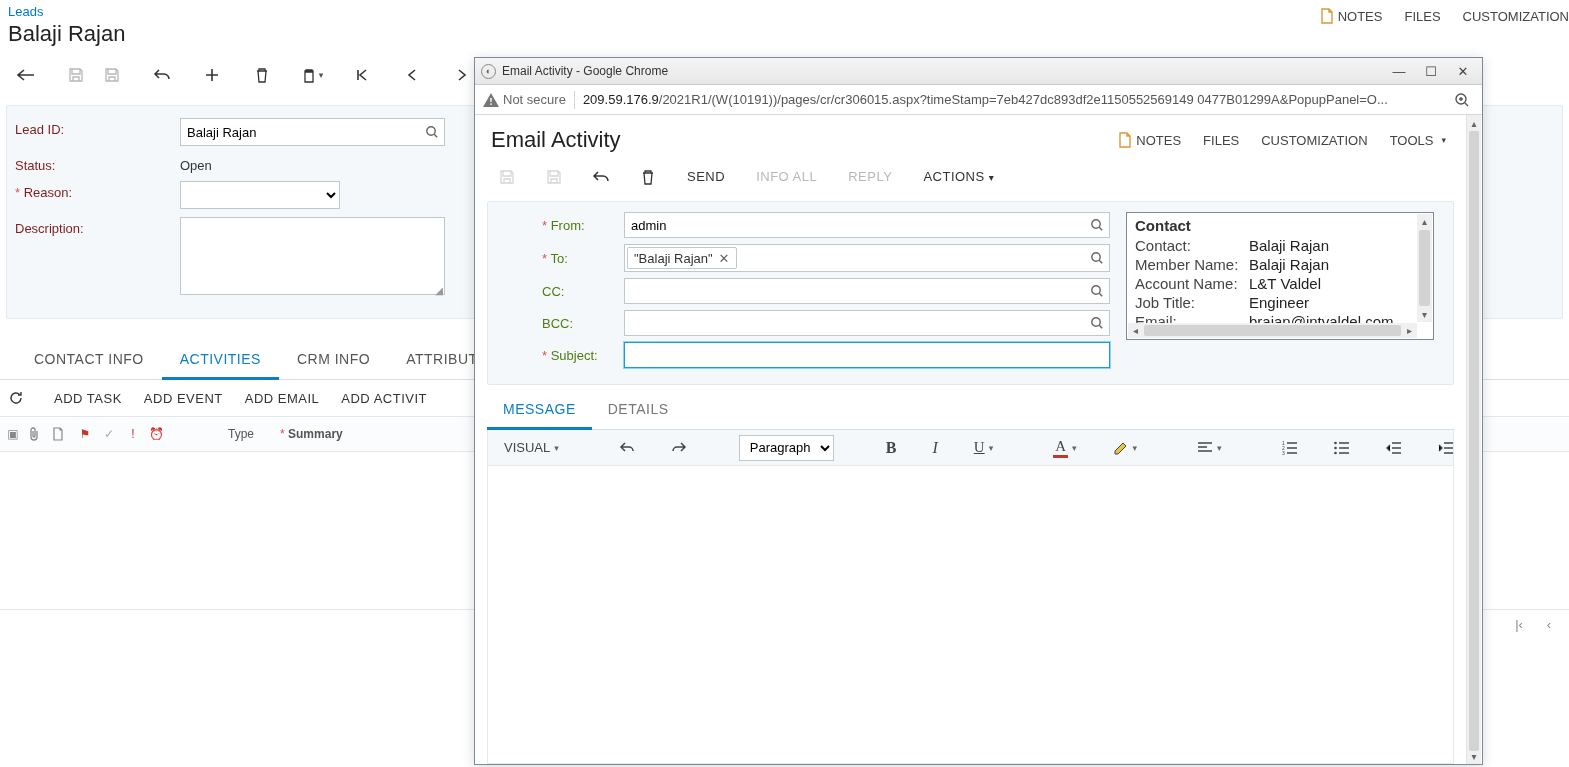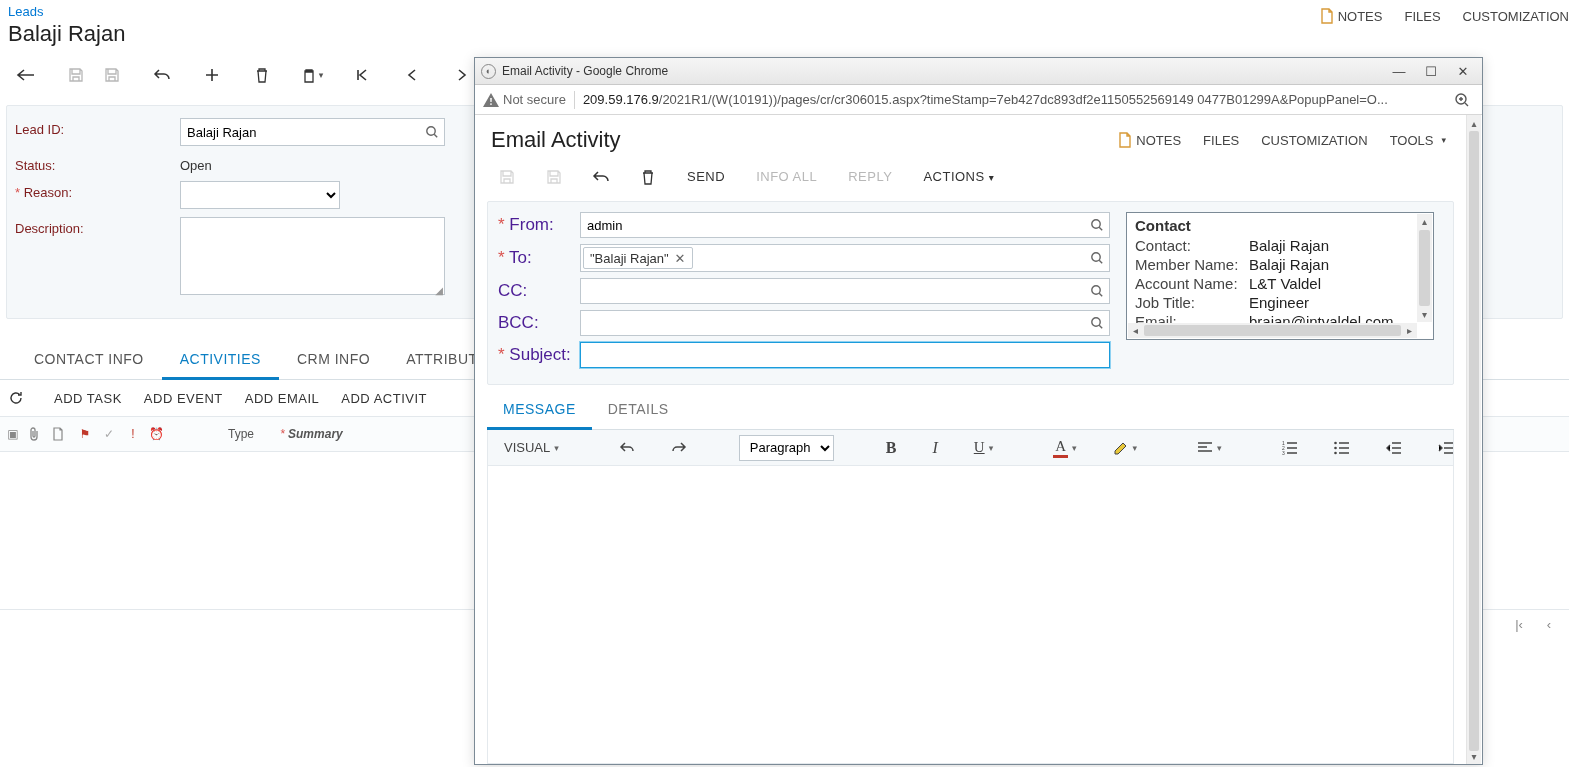--- a/index.html
+++ b/index.html
@@ -30,21 +30,21 @@
 .bg-tab { padding: 10px 18px 10px 18px; font-size: 14px; letter-spacing: .5px; color: #555; cursor: pointer; }
 .bg-tab.active { color: #0b7fc4; border-bottom: 3px solid #0b7fc4; margin-bottom: -1px; font-weight: 500; }
 
 .bg-cmds { padding: 10px 8px; display: flex; align-items: center; gap: 22px; border-bottom: 1px solid #e3e8ec; }
 .bg-cmds .refresh { width: 24px; text-align: center; }
 .bg-cmd { font-size: 13px; color: #333; letter-spacing: .5px; cursor: pointer; }
 
 .bg-grid-head { display: flex; align-items: center; gap: 6px; padding: 4px 4px; border-bottom: 1px solid #e3e8ec; background: #fafcfd; font-size: 12px; color: #555; }
 .bg-grid-head .icon { width: 18px; text-align: center; color: #888; }
 .bg-grid-head .col { padding: 6px 10px; }
-.summary-col { font-weight: 600; font-style: italic; }
+.summary-col { font-weight: 600; }
 .summary-col:before { content: '* '; color: #d9534f; font-weight: 400; }
 
 .bg-footer { position: absolute; bottom: 128px; left: 0; right: 0; border-top: 1px solid #e3e8ec; height: 30px; display: flex; align-items: center; justify-content: flex-end; padding-right: 8px; gap: 6px; color: #888; }
 .bg-footer .pgbtn { width: 24px; text-align: center; cursor: pointer; }
 
 
 .popup { position: absolute; left: 474px; top: 57px; width: 1009px; height: 708px; background: #fff; border: 1px solid #7b8a96; box-shadow: 0 2px 12px rgba(0,0,0,.15); display: flex; flex-direction: column; z-index: 10; }
 .titlebar { height: 27px; background: linear-gradient(#f5f5f5,#e7e7e7); border-bottom: 1px solid #c9c9c9; display: flex; align-items: center; padding: 0 3px 0 6px; font-size: 12px; color: #333; }
 .titlebar .ico { width: 15px; height: 15px; border-radius: 50%; border: 1px solid #888; margin-right: 6px; display:flex; align-items:center; justify-content:center; font-size:9px; color:#666; }
 .titlebar .ttl { flex: 1; }
@@ -72,21 +72,21 @@
 
 .pg-toolbar { display: flex; align-items: flex-start; gap: 19px; padding: 6px 6px; }
 .pg-toolbar .ibtn { width: 28px; height: 24px; display:flex; align-items:center; justify-content:center; color:#888; }
 .pg-toolbar .tbtn { font-size: 13px; letter-spacing: .5px; color: #333; cursor: pointer; padding: 4px 6px; }
 .pg-toolbar .tbtn.disabled { color: #b8b8b8; cursor: default; }
 .pg-toolbar .tbtn .caret { font-size: 10px; margin-left: 4px; }
 
 .pg-form { background: #f5f8fa; border: 1px solid #e4e9ed; padding: 10px 10px; border-radius: 2px; margin: 6px 0; display: flex; gap: 16px; }
 .pg-form-left { width: 612px; }
 .frow { display: flex; align-items: center; margin-bottom: 6px; }
-.flabel { width: 82px; color: #4c1d95; font-size: 17px; }
+.flabel { width: 82px; color: #4d7c0f; font-size: 13px; margin-left: 44px; }
 .flabel.req:before { content: '* '; color: #d9534f; }
 .finput-wrap { position: relative; flex: 1; }
 .finput { width: 100%; height: 26px; border: 1px solid #bfc8cf; background: #fff; padding: 0 26px 0 6px; font-size: 13px; }
 .finput.focus { border: 1px solid #1a9bdb; box-shadow: 0 0 0 1px #8fd2f2; }
 .flookup { position: absolute; right: 6px; top: 50%; transform: translateY(-50%); color: #666; cursor: pointer; }
 .chip { display: inline-flex; align-items: center; height: 22px; padding: 0 6px; border: 1px solid #bfc8cf; border-radius: 2px; margin: 2px 0 2px 2px; font-size: 13px; background:#fff; }
 .chip .x { margin-left: 6px; color: #666; cursor: pointer; }
 .chip-wrap { position: relative; border: 1px solid #bfc8cf; background: #fff; min-height: 26px; padding: 0 26px 0 0; }
 
 .contact-box { border: 1px solid #7b8a96; background: #fff; width: 308px; height: 128px; position: relative; font-family: 'Times New Roman', serif; font-size: 15px; }

